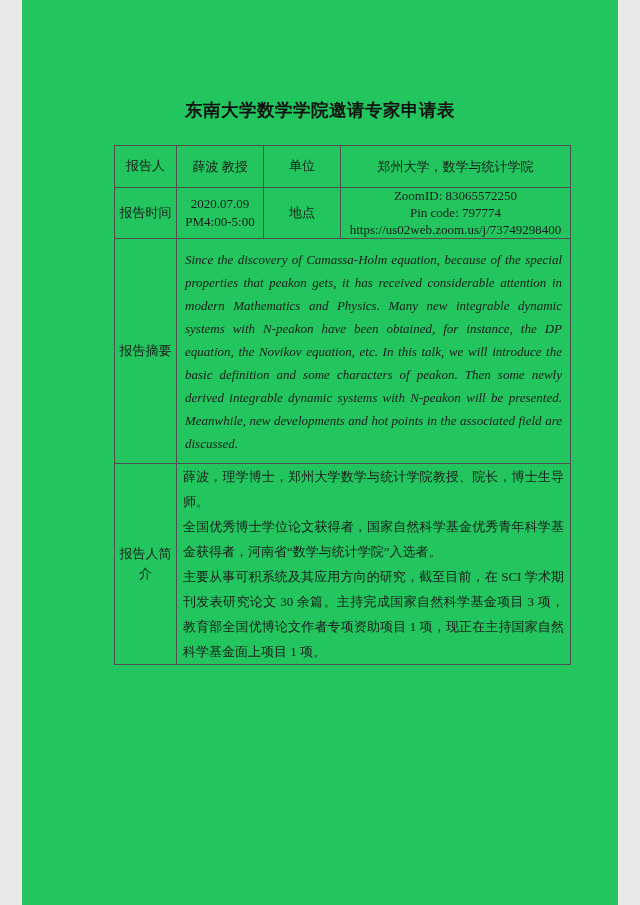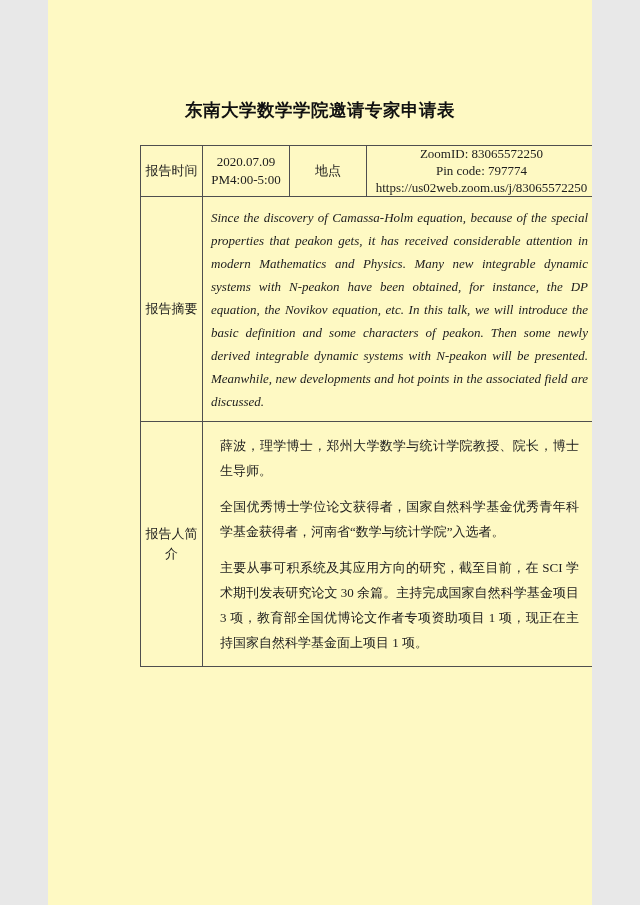--- a/index.html
+++ b/index.html
@@ -1,22 +1,22 @@
 <!DOCTYPE html>
 <html><head>
 <meta charset="utf-8">
 <style>
   * { margin: 0; padding: 0; box-sizing: border-box; }
   html, body { background: #e8e8e8; }
   .page {
     position: relative;
-    width: 544px;
+    width: 596px;
     height: 905px;
     margin: 0 auto;
-    background: #fef9c3;
+    background: #22c55e;
     color: #1c1c1c;
     font-family: "Liberation Serif", "DejaVu Serif", serif;
     overflow: hidden;
   }
   .doc-title {
     position: absolute;
     top: 98px;
     left: 0;
     right: 0;
     text-align: center;
@@ -73,51 +73,57 @@
     text-align: justify;
     padding: 0 8px;
     font-style: italic;
   }
   td.bio-cell {
     font-size: 12px;
     line-height: 25px;
     text-align: justify;
     padding: 0 6px;
   }
-  td.bio-cell p { margin: 11px; }
+  td.bio-cell p { margin: 0; }
 </style>
 </head>
 <body>
 
 <div class="page">
 
   <div class="doc-title">东南大学数学学院邀请专家申请表</div>
 
   <table class="form">
     <colgroup>
       <col class="c1">
         <col class="c2">
         <col class="c3">
         <col class="c4">
     </colgroup>
 
     <tbody>
+        <tr class="r1">
+      <td class="label">报告人</td>
+      <td class="center">薛波 教授</td>
+      <td class="label">单位</td>
+      <td class="center">郑州大学，数学与统计学院</td>
+    </tr>
 
 
     <tr class="r3">
       <td class="label">报告时间</td>
       <td class="time-cell">
         <div>2020.07.09</div>
         <div>PM4:00-5:00</div>
       </td>
       <td class="label">地点</td>
       <td class="place-cell">
         <div>ZoomID: 83065572250</div>
         <div>Pin code: 797774</div>
-        <div>https://us02web.zoom.us/j/83065572250</div>
+        <div>https://us02web.zoom.us/j/73749298400</div>
       </td>
     </tr>
 
 
     <tr class="r5">
       <td class="label">报告摘要</td>
       <td class="abstract-cell" colspan="3">Since the discovery of Camassa-Holm equation, because of the special properties that peakon gets, it has received considerable attention in modern Mathematics and Physics. Many new integrable dynamic systems with N-peakon have been obtained, for instance, the DP equation, the Novikov equation, etc. In this talk, we will introduce the basic definition and some characters of peakon. Then some newly derived integrable dynamic systems with N-peakon will be presented.  Meanwhile, new developments and hot points in the associated field are discussed.</td>
     </tr>
 
     <tr class="r6">

